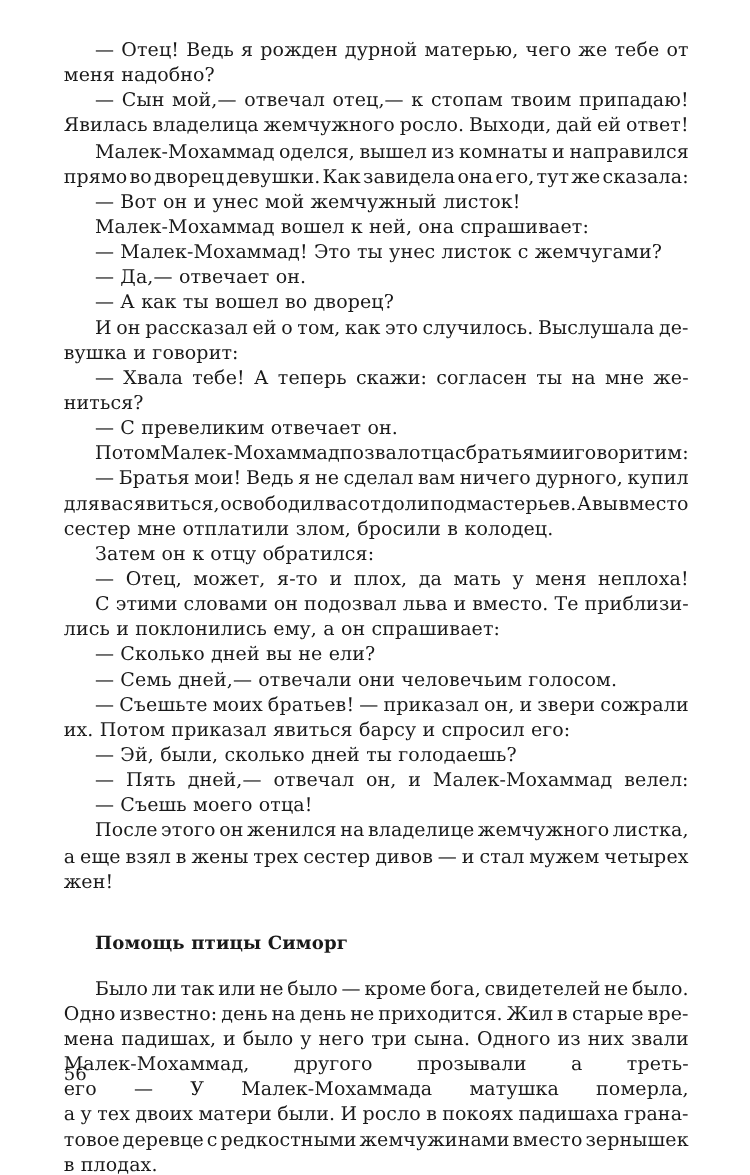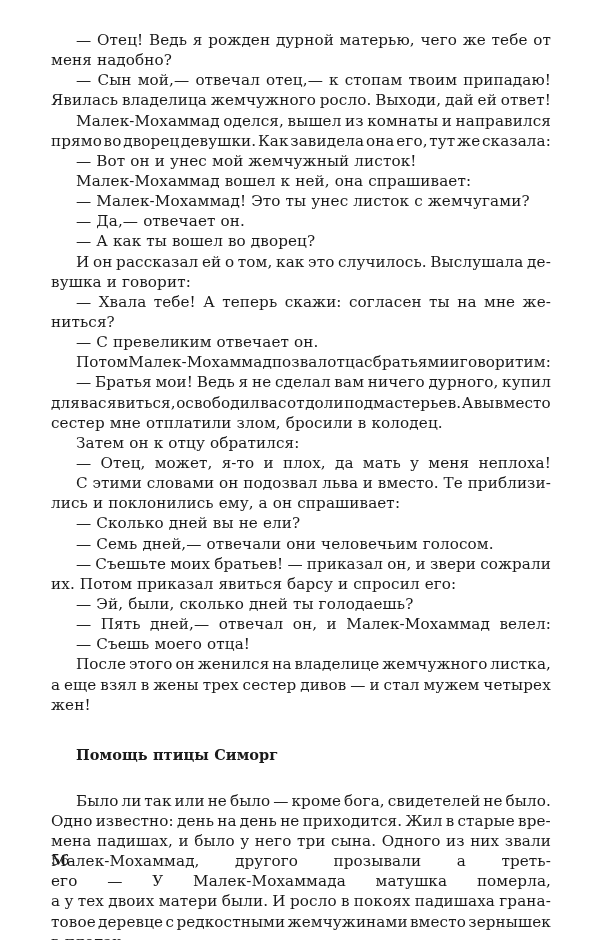--- a/index.html
+++ b/index.html
@@ -9,21 +9,21 @@
     font-family: "DejaVu Serif", serif;
     font-size: 15.2px; line-height: 20.15px; color: #1a1a1a;
     letter-spacing: 0.1px;
   }
   .line { white-space: nowrap; height: 20.15px; display: flex; justify-content: space-between; }
   .line.last { justify-content: flex-start; }
   .line.last span + span { margin-left: 5px; }
   .line.indent { padding-left: 25px; }
   .heading {
     font-family: "DejaVu Serif", serif; font-weight: bold; font-size: 14.5px;
-    padding-left: 25px; margin-top: 30px; margin-bottom: 26px; height: 20px;
+    padding-left: 25px; margin-top: 30px; margin-bottom: 16px; height: 20px;
   }
   .pagenum { position: absolute; left: 51px; top: 852px; font-family: "DejaVu Serif", serif; font-size: 14.5px; color: #1a1a1a; }
 </style>
 </head>
 <body>
 
 <div class="page">
   <div id="sec1">
       <div class="line indent">
         <span>—</span>

